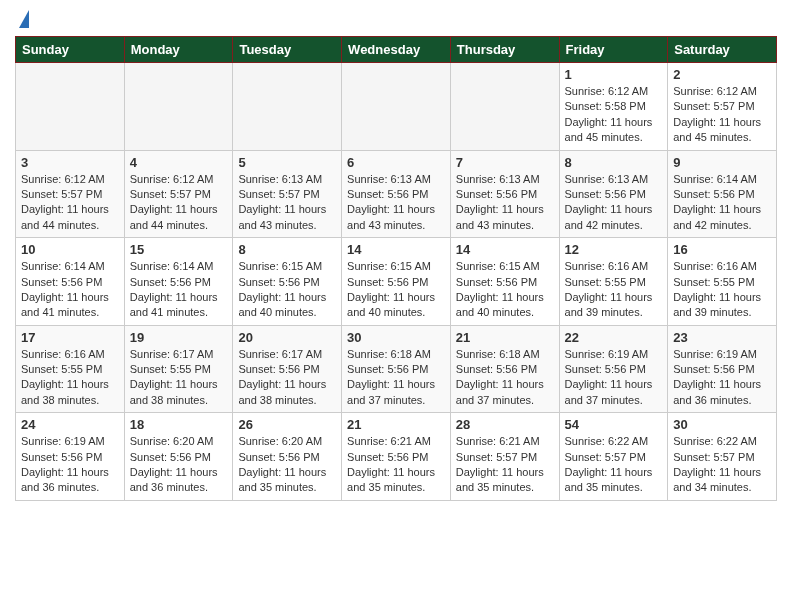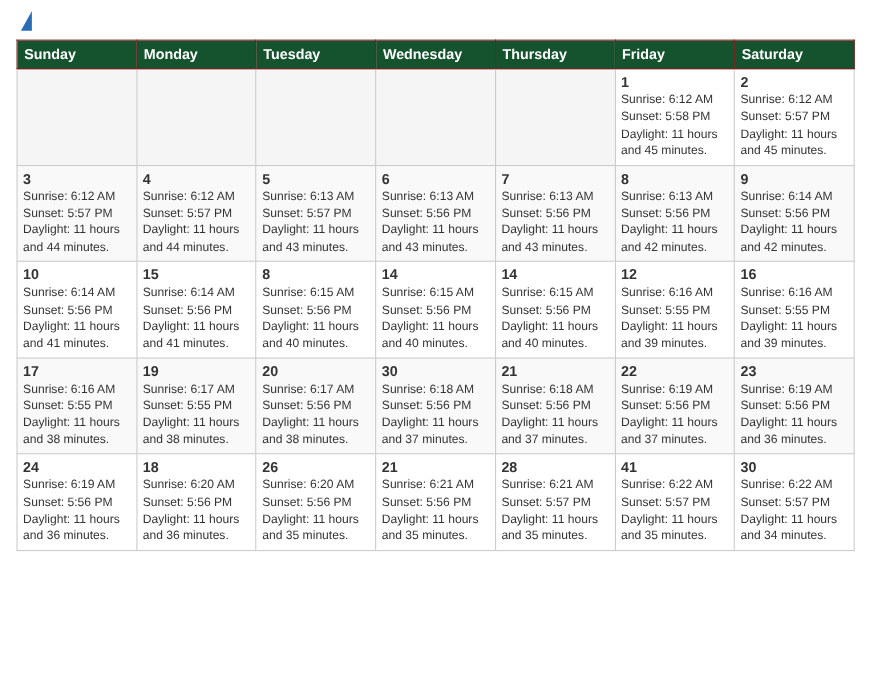--- a/index.html
+++ b/index.html
@@ -259,21 +259,21 @@
           </td>
           <td>
             <span class="day-number">21</span>
             <div class="day-info">Sunrise: 6:21 AM<br>Sunset: 5:56 PM<br>Daylight: 11 hours and 35 minutes.</div>
           </td>
           <td>
             <span class="day-number">28</span>
             <div class="day-info">Sunrise: 6:21 AM<br>Sunset: 5:57 PM<br>Daylight: 11 hours and 35 minutes.</div>
           </td>
           <td>
-            <span class="day-number">41</span>
+            <span class="day-number">54</span>
             <div class="day-info">Sunrise: 6:22 AM<br>Sunset: 5:57 PM<br>Daylight: 11 hours and 35 minutes.</div>
           </td>
           <td>
             <span class="day-number">30</span>
             <div class="day-info">Sunrise: 6:22 AM<br>Sunset: 5:57 PM<br>Daylight: 11 hours and 34 minutes.</div>
           </td>
         </tr>
       </tbody>
   </table>
 </div>

